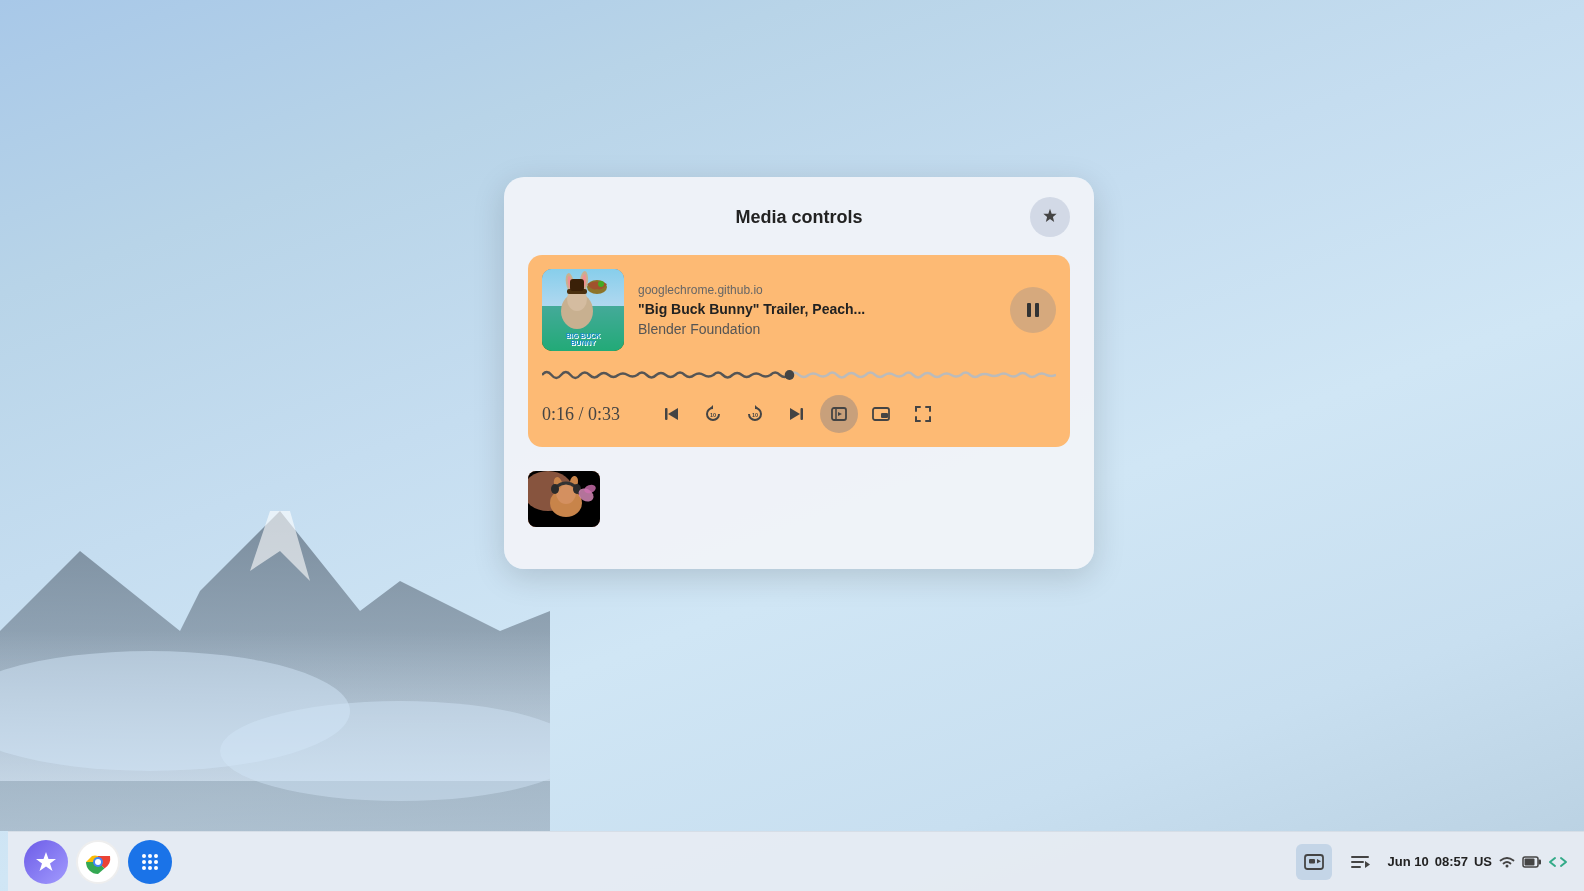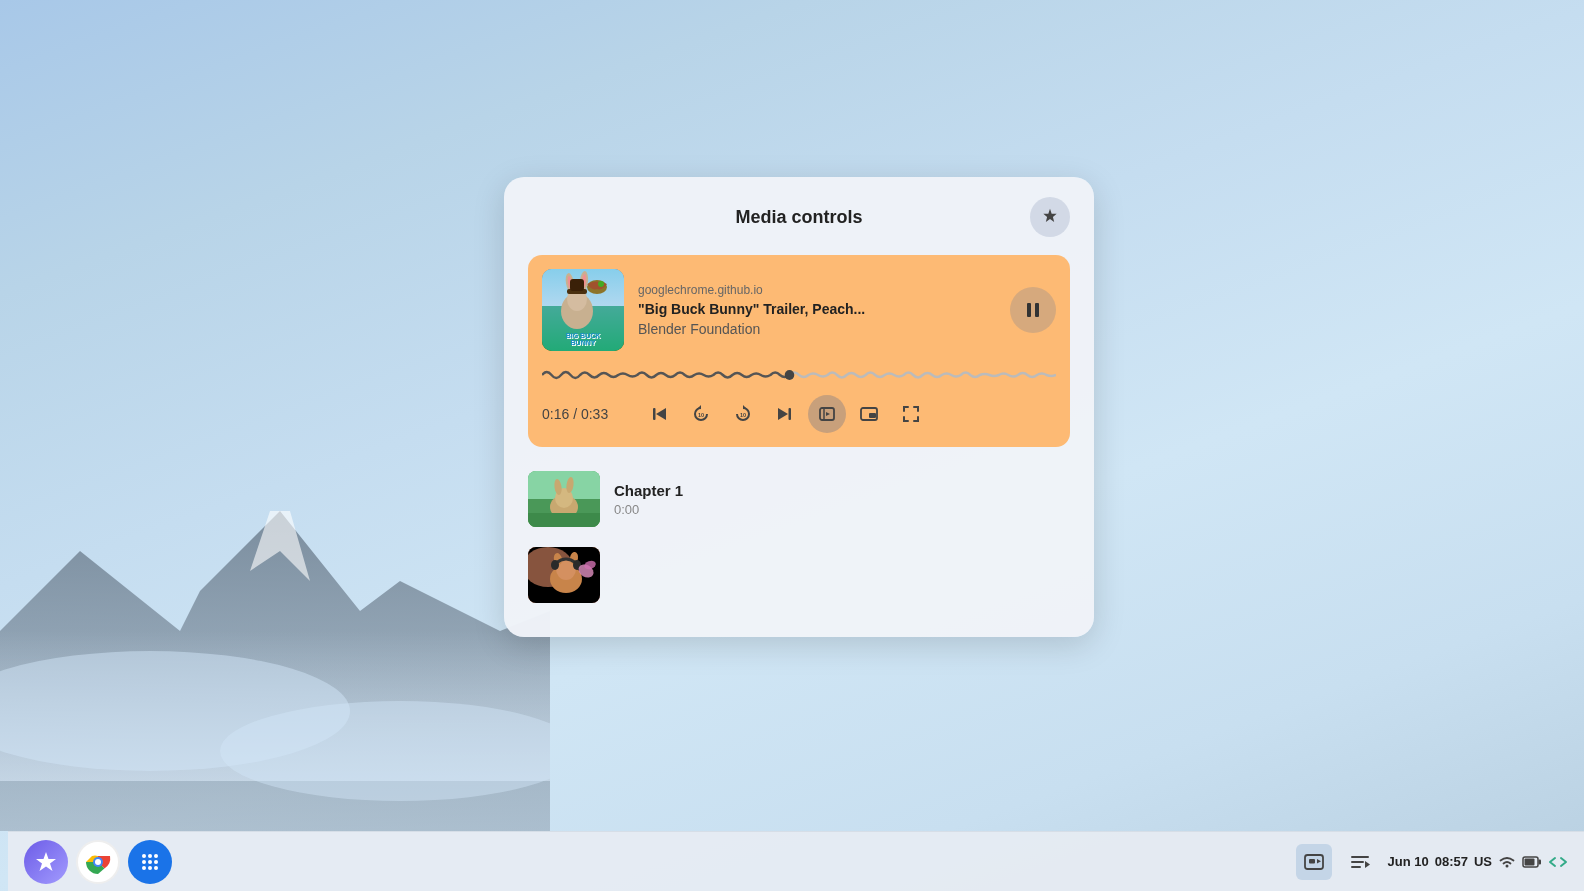--- a/index.html
+++ b/index.html
@@ -106,21 +106,21 @@
     }
 
     
     .media-panel {
       position: absolute;
       top: 177px;
       left: 504px;
       width: 590px;
       background: rgba(240, 243, 248, 0.97);
       border-radius: 20px;
-      padding: 20px 24px 24px;
+      padding: 20px 24px 32px;
       box-shadow: 0 8px 32px rgba(0,0,0,0.15);
     }
 
     .media-panel-header {
       display: flex;
       align-items: center;
       justify-content: space-between;
       margin-bottom: 18px;
     }
 
@@ -260,25 +260,26 @@
     }
 
     
     .controls-row {
       display: flex;
       align-items: center;
       gap: 4px;
     }
 
     .time-display {
-      font-size: 14px;
+      font-size: 18px;
       color: #444;
       margin-right: 28px;
       font-variant-numeric: tabular-nums;
       white-space: nowrap;
+      font-family: Liberation Serif, serif;
     }
 
     .ctrl-btn {
       width: 38px;
       height: 38px;
       border-radius: 50%;
       background: transparent;
       border: none;
       cursor: pointer;
       display: flex;
@@ -510,41 +511,20 @@
             <polyline points="6,16 2,16 2,12" stroke="#444" stroke-width="2" fill="none" stroke-linecap="round"></polyline>
           </svg>
         </button>
 
       </div>
 
     </div>
 
     <div class="chapter-list">
 
-      <div class="chapter-item">
-        <div class="chapter-thumb chapter-thumb-1">
-          <svg width="72" height="56" viewBox="0 0 72 56" xmlns="http://www.w3.org/2000/svg">
-            <rect width="72" height="56" fill="#6ab87a"></rect>
-            <rect y="28" width="72" height="28" fill="#4a9858"></rect>
-
-            <rect width="72" height="28" fill="#87d4a4"></rect>
-
-            <ellipse cx="36" cy="36" rx="14" ry="12" fill="#c8a870"></ellipse>
-            <ellipse cx="36" cy="27" rx="9" ry="10" fill="#d4b880"></ellipse>
-            <ellipse cx="30" cy="16" rx="3.5" ry="8" fill="#c8a870" transform="rotate(-8,30,16)"></ellipse>
-            <ellipse cx="42" cy="14" rx="3.5" ry="8" fill="#c8a870" transform="rotate(8,42,14)"></ellipse>
-
-            <rect y="42" width="72" height="14" fill="#3d8a4a"></rect>
-          </svg>
-        </div>
-        <div class="chapter-info">
-          <div class="chapter-name">Chapter 1</div>
-          <div class="chapter-time">0:00</div>
-        </div>
-      </div>
 
       <div class="chapter-item">
         <div class="chapter-thumb chapter-thumb-2">
           <svg width="72" height="56" viewBox="0 0 72 56" xmlns="http://www.w3.org/2000/svg">
             <rect width="72" height="56" fill="#d4967a"></rect>
 
             <rect width="72" height="56" fill="linear-gradient"></rect>
             <ellipse cx="20" cy="20" rx="25" ry="20" fill="#c07858" opacity="0.7"></ellipse>
 
             <ellipse cx="38" cy="32" rx="16" ry="14" fill="#c8844a"></ellipse>

